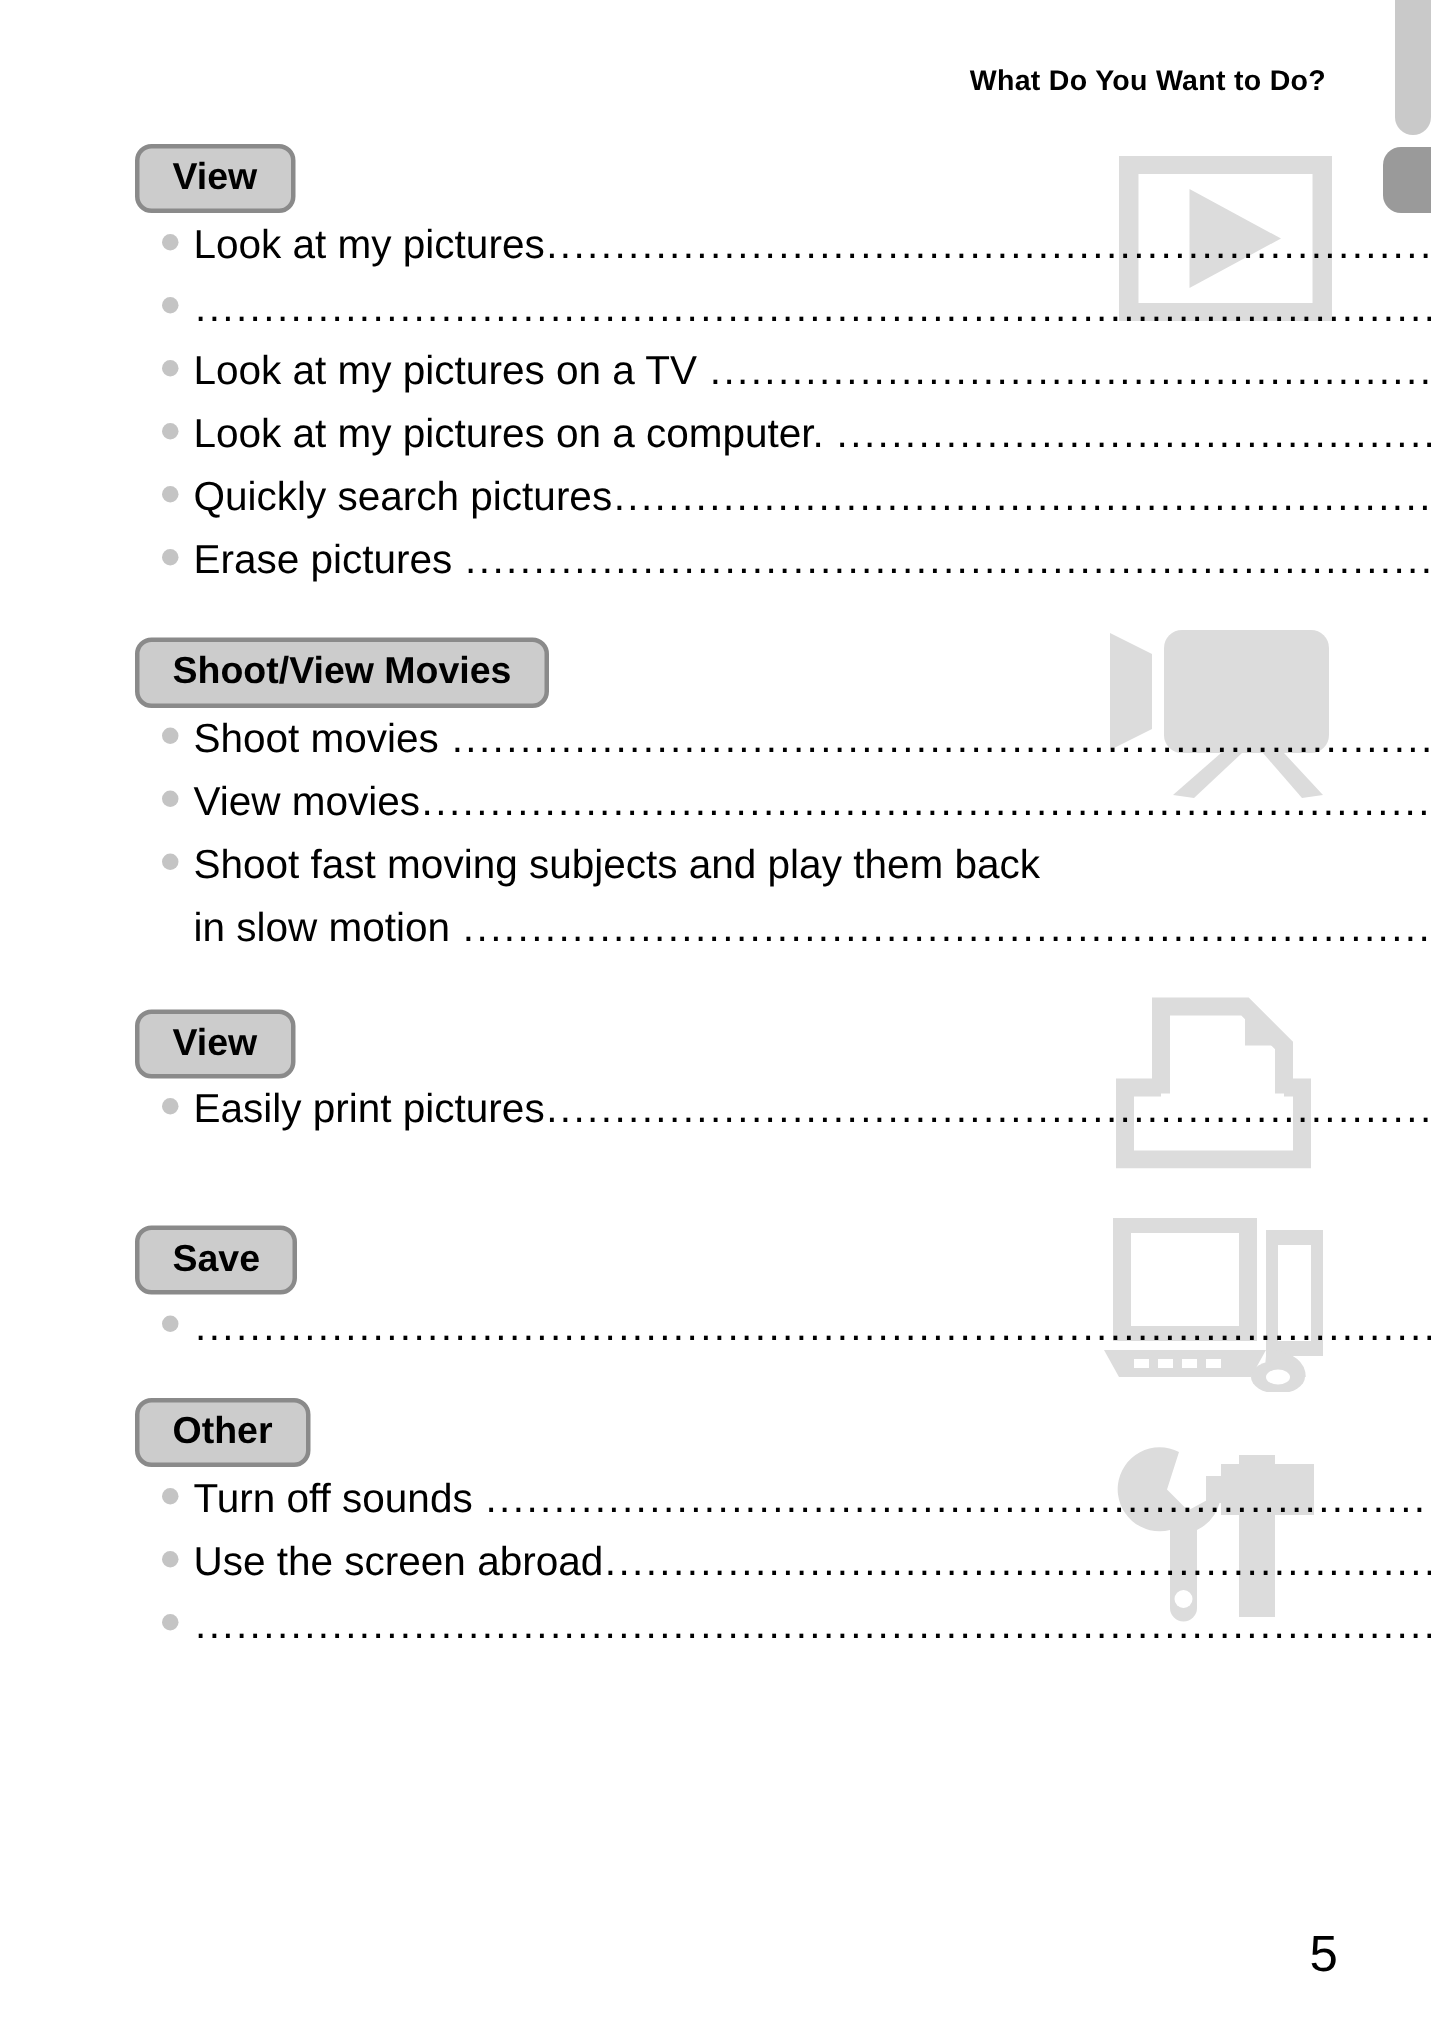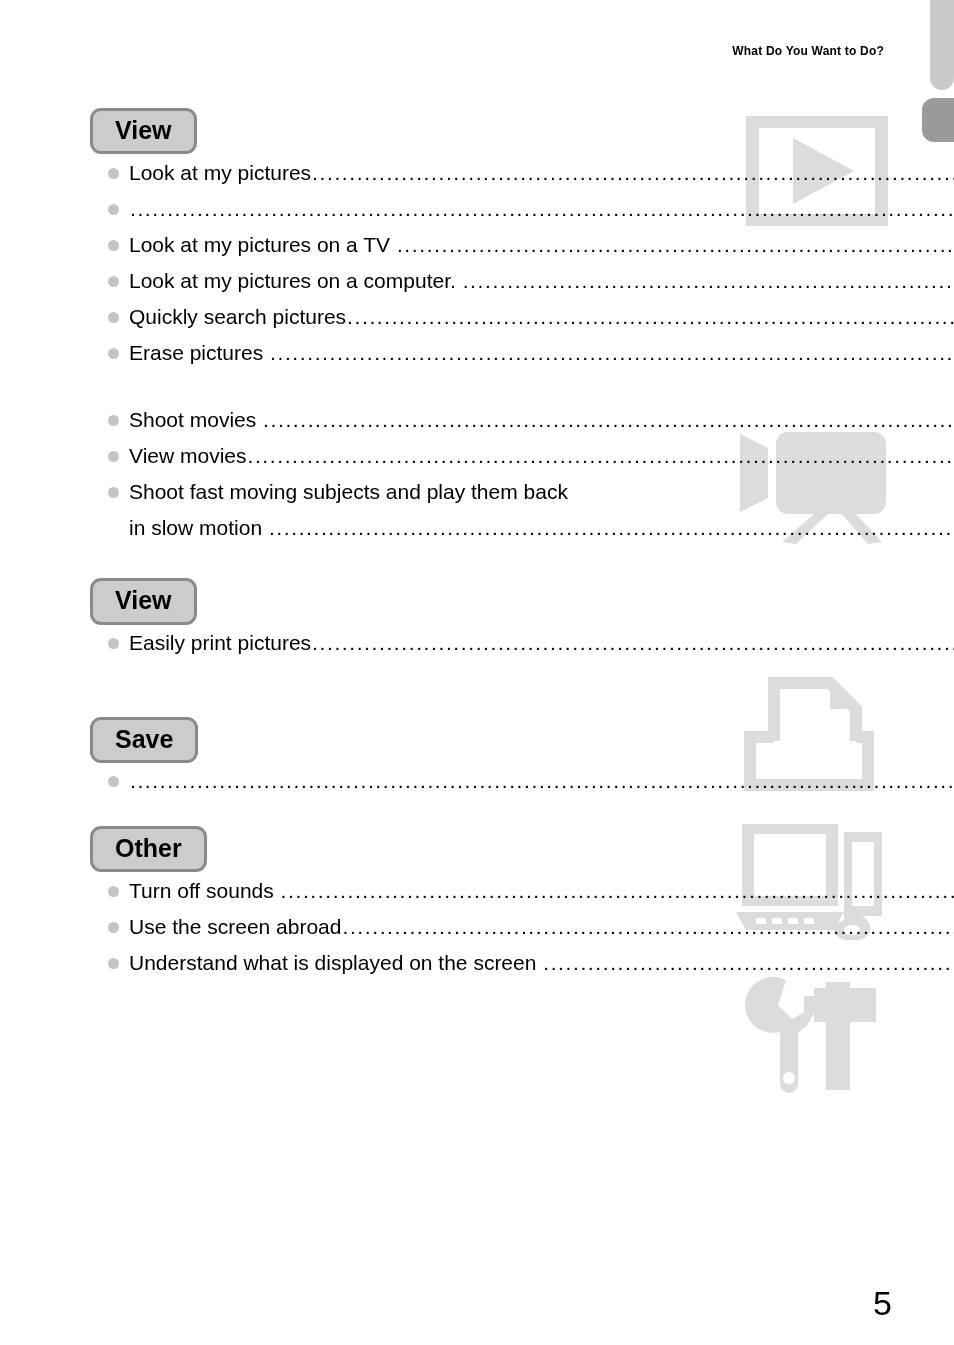--- a/index.html
+++ b/index.html
@@ -21,31 +21,31 @@
     border-radius: 0 0 12px 12px;
   }
   #tab-1 { top: 0; height: 90px; background: #c9c9c9; }
   #tab-2 { top: 98px; height: 44px; background: #9a9a9a; border-radius: 12px 0 0 12px; right: 0; width: 32px; }
 
   
   .page-header {
     position: absolute;
     top: 44px;
     right: 70px;
-    font-size: 12px;
+    font-size: 19px;
     font-weight: bold;
     color: #000;
     letter-spacing: 0.2px;
   }
 
   
   .content {
     position: absolute;
     left: 90px;
-    top: 108px;
+    top: 96px;
     width: 800px;
   }
 
   
   .section { position: relative; }
 
   .section-badge {
     display: inline-block;
     background: #cccccc;
     border: 3px solid #8a8a8a;
@@ -58,21 +58,21 @@
     position: relative;
     z-index: 3;
   }
 
   
   .entries { position: relative; z-index: 3; }
 
   .entry {
     display: flex;
     align-items: flex-start;
-    font-size: 21px;
+    font-size: 27px;
     color: #000;
     line-height: 1.0;
     padding: 7.5px 0 7.5px 0;
   }
   .bullet {
     flex: 0 0 auto;
     width: 11px;
     height: 11px;
     border-radius: 50%;
     background: #c4c4c4;
@@ -251,20 +251,21 @@
             <span class="entry-label">Erase pictures </span>
             <span class="leader">........................................................................................................................................................................................................</span>
 
           </span>
         </span>
       </div>
     </div>
   </div>
 
   <div class="section" style="margin-top:31px;">
+    <div class="section-badge">Shoot/View Movies</div>
     <div class="entries">
       <div class="entry">
         <span class="bullet"></span>
         <span class="entry-body">
           <span class="entry-line">
             <span class="entry-label">Shoot movies </span>
             <span class="leader">........................................................................................................................................................................................................</span>
 
           </span>
         </span>
@@ -344,21 +345,20 @@
             <span class="entry-label">Use the screen abroad</span>
             <span class="leader">........................................................................................................................................................................................................</span>
 
           </span>
         </span>
       </div>
       <div class="entry">
         <span class="bullet"></span>
         <span class="entry-body">
           <span class="entry-line">
-            <span class="entry-label">Understand what is displayed on the screen </span>
             <span class="leader">........................................................................................................................................................................................................</span>
 
           </span>
         </span>
       </div>
     </div>
   </div>
 
 </div>
 

